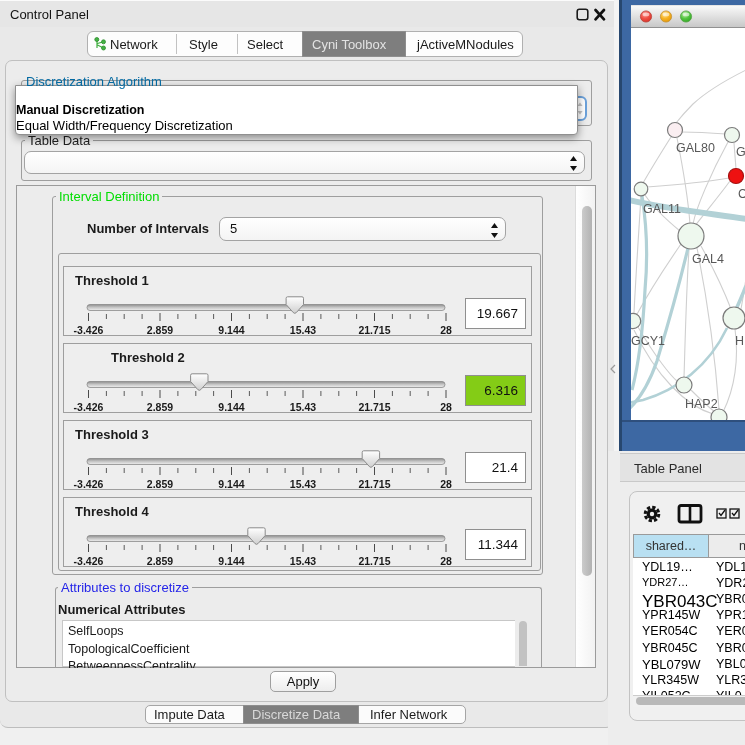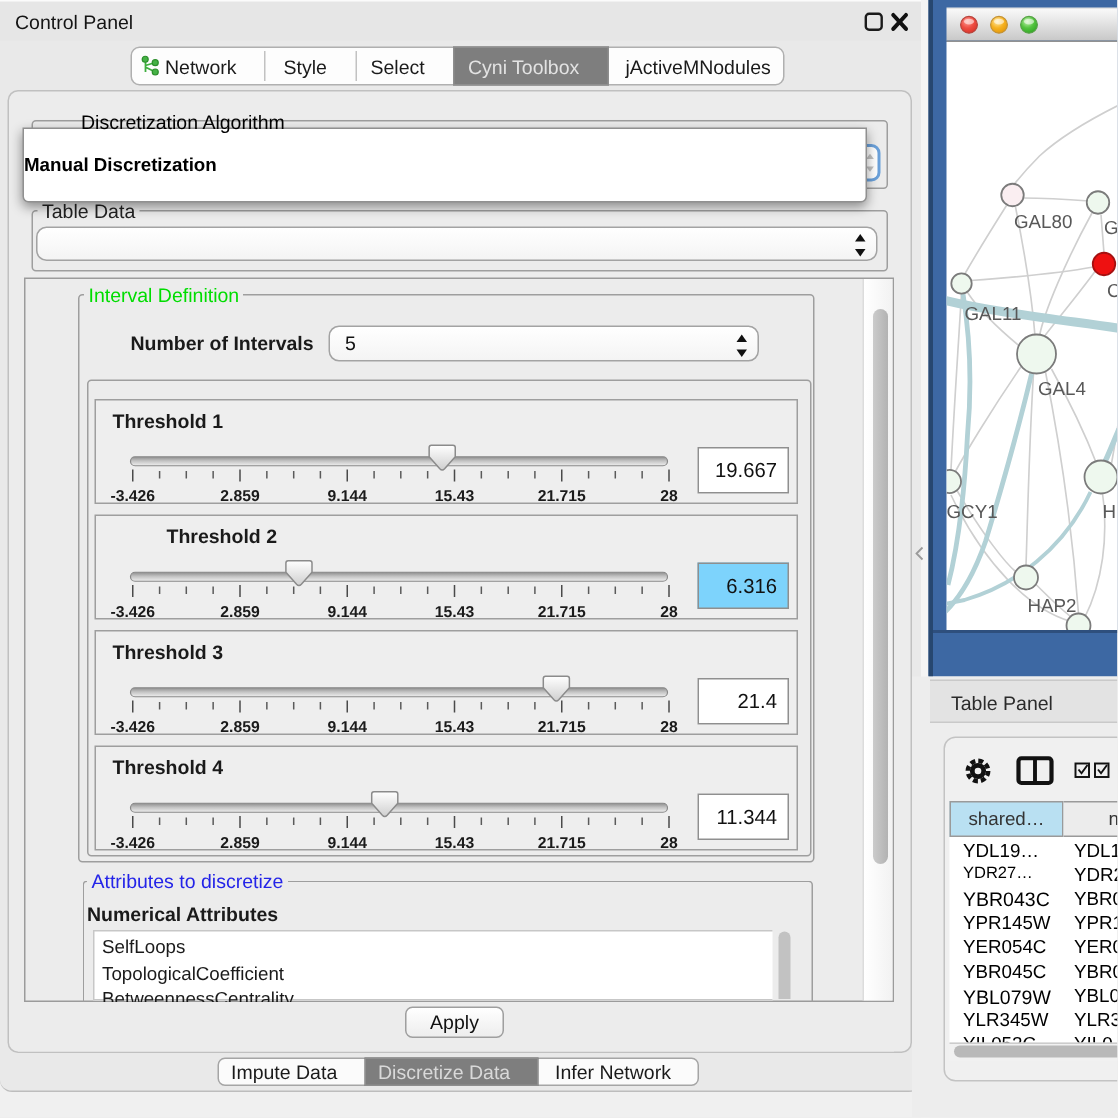--- a/index.html
+++ b/index.html
@@ -57,22 +57,23 @@
   <div class="grp" style="left:21px;top:140px;width:571px;height:41px;"></div>
   <div class="gtit" style="left:25px;top:134px;color:#222;position:absolute;">Table Data</div>
   <div class="combo" style="left:24px;top:151px;width:561px;height:23px;">
     <svg style="position:absolute;right:6px;top:3px;" width="9" height="17" viewBox="0 0 9 17">
       <path d="M4.5 1 L8 6 L1 6 Z" fill="#111"></path>
         <path d="M4.5 16 L8 11 L1 11 Z" fill="#111"></path>
     </svg>
   </div>
 
   <div class="abs" style="left:15px;top:85px;width:563px;height:50px;background:#ffffff;border:1px solid #909090;border-radius:0 0 4px 4px;box-shadow:0 3px 8px rgba(0,0,0,0.42);z-index:5;"></div>
-  <div class="lbl" style="left:26px;top:74px;color:#000000;z-index:6;margin-left:28px;">Discretization Algorithm</div>
+  <div class="lbl" style="left:26px;top:74px;color:#0369a1;z-index:6;">Discretization Algorithm</div>
   <div class="lbl b" style="left:16px;top:103px;color:#000;z-index:6;font-size:12.5px;">Manual Discretization</div>
+  <div class="lbl" style="left:16px;top:118px;color:#000;z-index:6;">Equal Width/Frequency Discretization</div>
 
   <div class="abs" style="left:16px;top:185px;width:580px;height:483px;background:#ececec;border:1px solid #9b9b9b;"></div>
 
   <div class="abs" style="left:575px;top:186px;width:20px;height:481px;background:linear-gradient(90deg,#ffffff,#f2f2f2);border-left:1px solid #dcdcdc;"></div>
   <div class="abs" style="left:582px;top:206px;width:10px;height:370px;background:linear-gradient(90deg,#cbcbcb,#b2b2b2);border-radius:5px;"></div>
 
   <div class="grp" style="left:52px;top:196px;width:491px;height:379px;"></div>
   <div class="gtit" style="left:56px;top:190px;color:#00dd00;">Interval Definition</div>
 
   <div class="lbl b" style="left:87px;top:221px;">Number of Intervals</div>
@@ -169,21 +170,21 @@
       <line x1="365.1" y1="18" x2="365.1" y2="23" stroke="#5a5a5a" stroke-width="1"></line>
       <line x1="383.0" y1="17" x2="383.0" y2="25" stroke="#4a4a4a" stroke-width="1"></line>
     <text x="25.5" y="38" font-size="10.5" font-weight="bold" fill="#1a1a1a" text-anchor="middle" font-family="Liberation Sans, sans-serif">-3.426</text>
       <text x="97.0" y="38" font-size="10.5" font-weight="bold" fill="#1a1a1a" text-anchor="middle" font-family="Liberation Sans, sans-serif">2.859</text>
       <text x="168.5" y="38" font-size="10.5" font-weight="bold" fill="#1a1a1a" text-anchor="middle" font-family="Liberation Sans, sans-serif">9.144</text>
       <text x="240.0" y="38" font-size="10.5" font-weight="bold" fill="#1a1a1a" text-anchor="middle" font-family="Liberation Sans, sans-serif">15.43</text>
       <text x="311.5" y="38" font-size="10.5" font-weight="bold" fill="#1a1a1a" text-anchor="middle" font-family="Liberation Sans, sans-serif">21.715</text>
       <text x="383.0" y="38" font-size="10.5" font-weight="bold" fill="#1a1a1a" text-anchor="middle" font-family="Liberation Sans, sans-serif">28</text>
     <path d="M 129.1 0.8 L 143.5 0.8 Q 145.0 0.8 145.0 2.3 L 145.0 8.5 L 137.9 16.5 Q 136.3 18.2 134.7 16.5 L 127.6 8.5 L 127.6 2.3 Q 127.6 0.8 129.1 0.8 Z" fill="url(#th2)" stroke="#8b8b8b" stroke-width="1"></path>
   </svg>
-  <div class="abs" style="left:465px;top:375px;width:61px;height:31px;background:#7dd3fc;border:1px solid #8f8f8f;font-size:13.5px;color:#111;text-align:right;line-height:29px;padding-right:7px;">6.316</div>
+  <div class="abs" style="left:465px;top:375px;width:61px;height:31px;background:#84cc16;border:1px solid #8f8f8f;font-size:13.5px;color:#111;text-align:right;line-height:29px;padding-right:7px;">6.316</div>
 
   <div class="abs" style="left:63px;top:420px;width:469px;height:70px;background:#eeeeee;border:1px solid #9e9e9e;"></div>
   <div class="lbl b" style="left:75px;top:427px;">Threshold 3</div>
   <svg class="abs" style="left:63px;top:450px;" width="467" height="45" viewBox="0 0 467 45">
     <defs>
         <linearGradient id="tk3" x1="0" y1="0" x2="0" y2="1">
       <stop offset="0" stop-color="#8d8d8d"></stop>
           <stop offset="0.45" stop-color="#c2c2c2"></stop>
           <stop offset="1" stop-color="#efefef"></stop>
         </linearGradient>
@@ -397,21 +398,21 @@
       <path d="M 91 10 L 93 12.5 L 97 7"></path>
     </g>
   </svg>
   <div class="abs" style="left:633px;top:534px;width:76px;height:24px;background:#b9e0f2;border:1px solid #9a9a9a;font-size:12.5px;color:#333;text-align:center;line-height:23px;">shared…</div>
   <div class="abs" style="left:709px;top:534px;width:40px;height:24px;background:#ececec;border:1px solid #9a9a9a;border-left:none;font-size:12.5px;color:#333;padding-left:30px;line-height:23px;">n</div>
   <div class="abs" style="left:633px;top:558px;width:112px;height:137px;background:#ffffff;"></div>
   <div class="lbl" style="left:642px;top:560px;font-size:12.5px;color:#000;">YDL19…</div>
     <div class="lbl" style="left:716px;top:560px;font-size:12.5px;color:#000;">YDL1</div>
     <div class="lbl" style="left:642px;top:576.1px;font-size:11px;color:#000;">YDR27…</div>
     <div class="lbl" style="left:716px;top:576.1px;font-size:12.5px;color:#000;">YDR2</div>
-    <div class="lbl" style="left:642px;top:592.2px;font-size:13px;color:#000;">YBR043C</div>
+    <div class="lbl" style="left:642px;top:592.2px;font-size:17px;color:#000;">YBR043C</div>
     <div class="lbl" style="left:716px;top:592.2px;font-size:12.5px;color:#000;">YBR0</div>
     <div class="lbl" style="left:642px;top:608.3000000000001px;font-size:12.5px;color:#000;">YPR145W</div>
     <div class="lbl" style="left:716px;top:608.3000000000001px;font-size:12.5px;color:#000;">YPR1</div>
     <div class="lbl" style="left:642px;top:624.4000000000001px;font-size:12.5px;color:#000;">YER054C</div>
     <div class="lbl" style="left:716px;top:624.4000000000001px;font-size:12.5px;color:#000;">YER0</div>
     <div class="lbl" style="left:642px;top:640.5000000000001px;font-size:12.5px;color:#000;">YBR045C</div>
     <div class="lbl" style="left:716px;top:640.5000000000001px;font-size:12.5px;color:#000;">YBR0</div>
     <div class="lbl" style="left:642px;top:656.6000000000001px;font-size:13px;color:#000;">YBL079W</div>
     <div class="lbl" style="left:716px;top:656.6000000000001px;font-size:12.5px;color:#000;">YBL0</div>
     <div class="lbl" style="left:642px;top:672.7000000000002px;font-size:12.5px;color:#000;">YLR345W</div>

